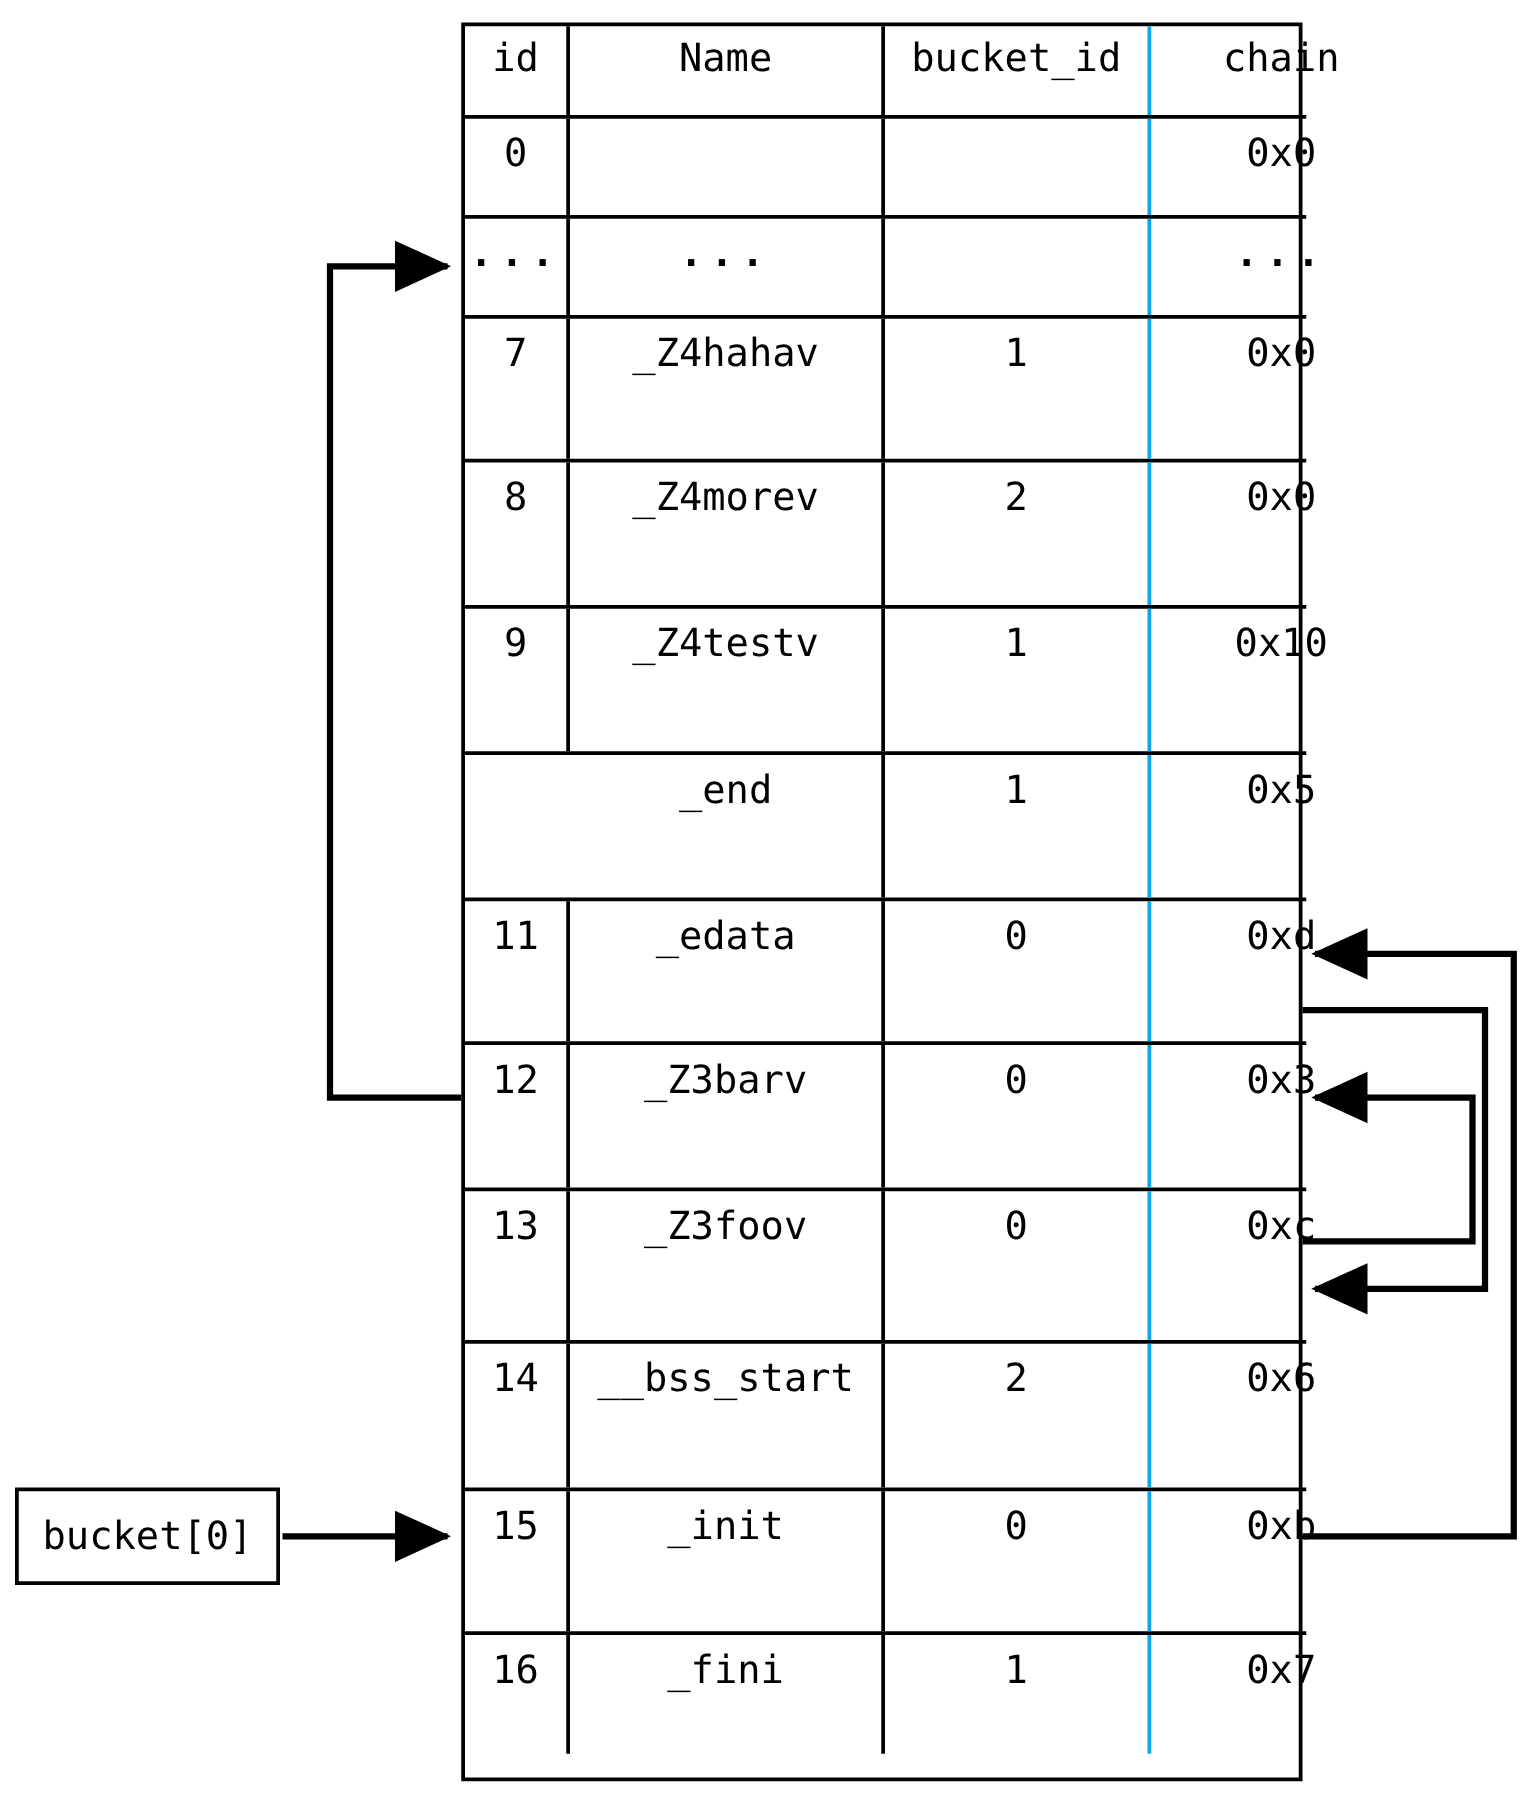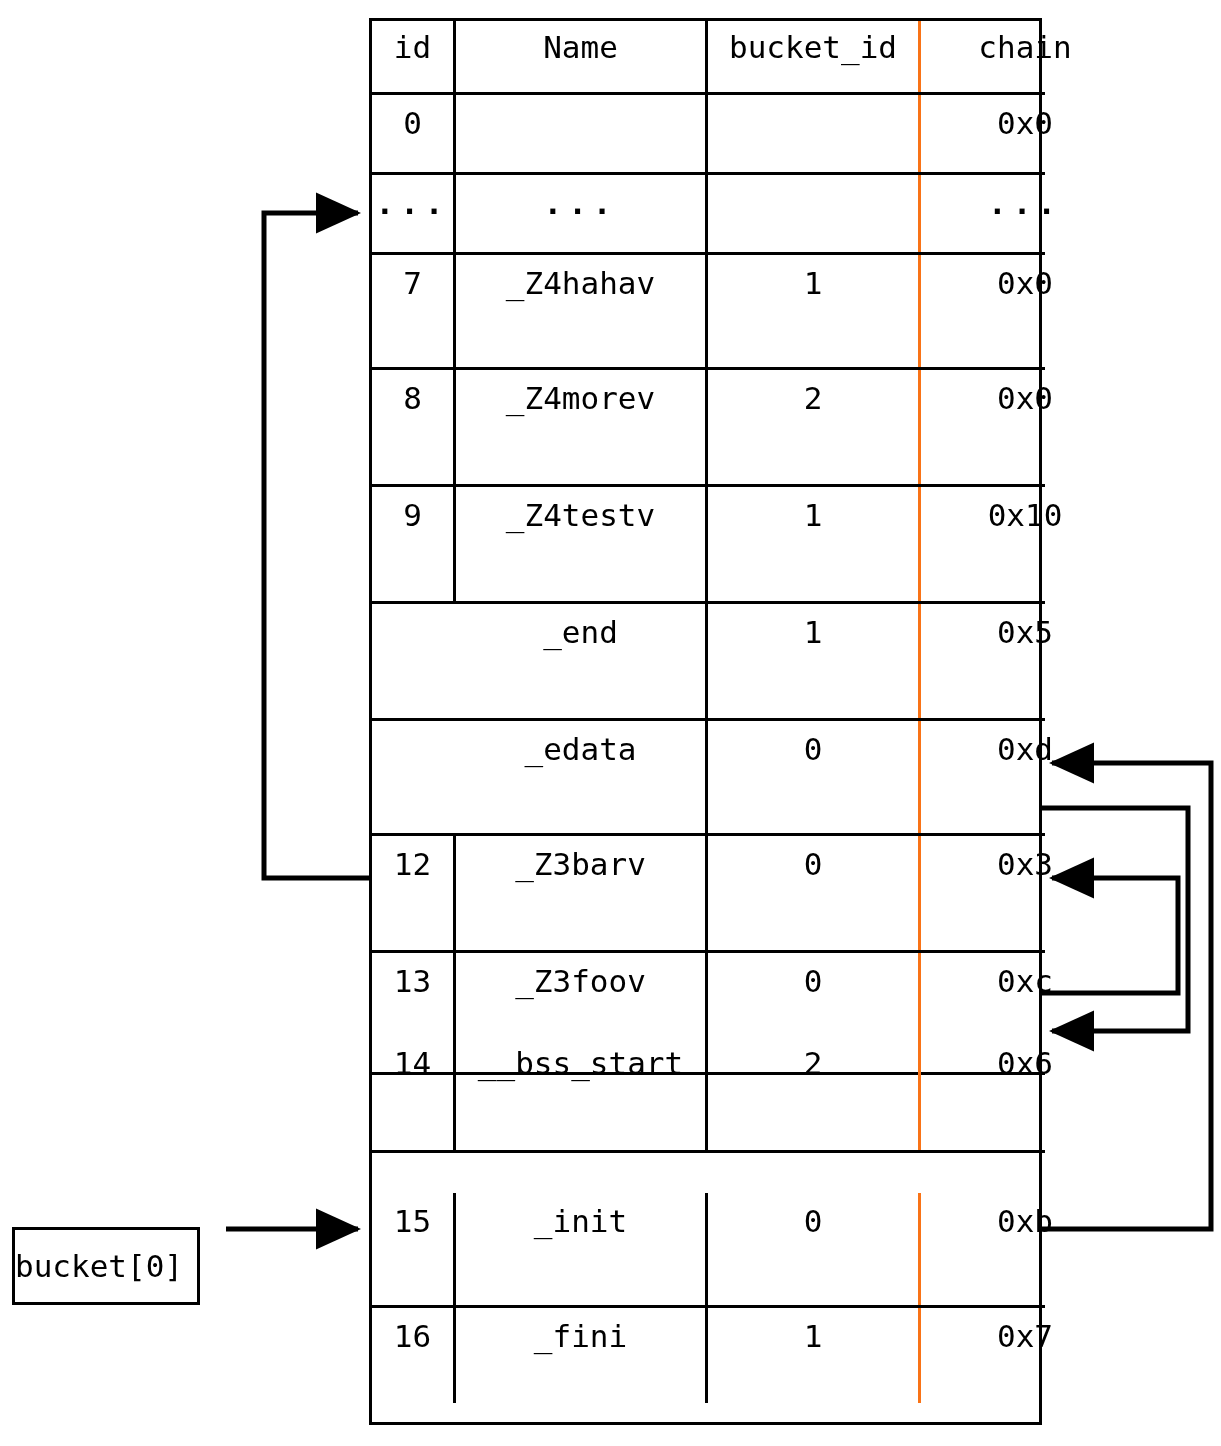--- a/index.html
+++ b/index.html
@@ -56,45 +56,44 @@
     align-items: flex-start;
     justify-content: center;
     padding-top: 8px;
     font-size: 31px;
     line-height: 40px;
     letter-spacing: 0px;
     white-space: nowrap;
   }
   .c-id     { left: 0px;   width: 84px;  border-right: 3px solid #000; }
   .c-name   { left: 84px;  width: 252px; border-right: 3px solid #000; }
-  .c-bucket { left: 336px; width: 213px; border-right: 3px solid #f97316; }
+  .c-bucket { left: 336px; width: 213px; border-right: 3px solid #0ea5e9; }
   .c-chain  { left: 549px; width: 124px; margin-left: 42px; }
 
   .hdr .scell { padding-top: 6px; }
 
   .dots {
     letter-spacing: 6px;
     font-weight: bold;
   }
 
   
   #bucket-box {
     position: absolute;
     left: 12px;
     top: 1190px;
-    width: 188px;
+    width: 212px;
     height: 78px;
     border: 3px solid #000;
     box-sizing: border-box;
     display: flex;
     align-items: center;
-    justify-content: flex-start;
+    justify-content: center;
     font-size: 31px;
     background: #fff;
-    margin-top: 37px;
   }
 </style>
 </head>
 <body>
 
 <div id="stage">
 
   <div id="symtab">
 
     <div class="srow hdr" style="top:0px; height:74px;">
@@ -139,40 +138,41 @@
       <div class="scell c-chain">0x10</div>
     </div>
 
     <div class="srow" style="top:583px; height:117px;">
       <div class="scell c-name">_end</div>
       <div class="scell c-bucket">1</div>
       <div class="scell c-chain">0x5</div>
     </div>
 
     <div class="srow" style="top:700px; height:115px;">
+      <div class="scell c-id">11</div>
       <div class="scell c-name">_edata</div>
       <div class="scell c-bucket">0</div>
       <div class="scell c-chain">0xd</div>
     </div>
 
     <div class="srow" style="top:815px; height:117px;">
       <div class="scell c-id">12</div>
       <div class="scell c-name">_Z3barv</div>
       <div class="scell c-bucket">0</div>
       <div class="scell c-chain">0x3</div>
     </div>
 
     <div class="srow" style="top:932px; height:122px;">
       <div class="scell c-id">13</div>
       <div class="scell c-name">_Z3foov</div>
       <div class="scell c-bucket">0</div>
       <div class="scell c-chain">0xc</div>
     </div>
 
-    <div class="srow" style="top:1014px; height:118px;">
+    <div class="srow" style="top:1054px; height:118px;">
       <div class="scell c-id">14</div>
       <div class="scell c-name">__bss_start</div>
       <div class="scell c-bucket">2</div>
       <div class="scell c-chain">0x6</div>
     </div>
 
     <div class="srow" style="top:1172px; height:115px;">
       <div class="scell c-id">15</div>
       <div class="scell c-name">_init</div>
       <div class="scell c-bucket">0</div>

